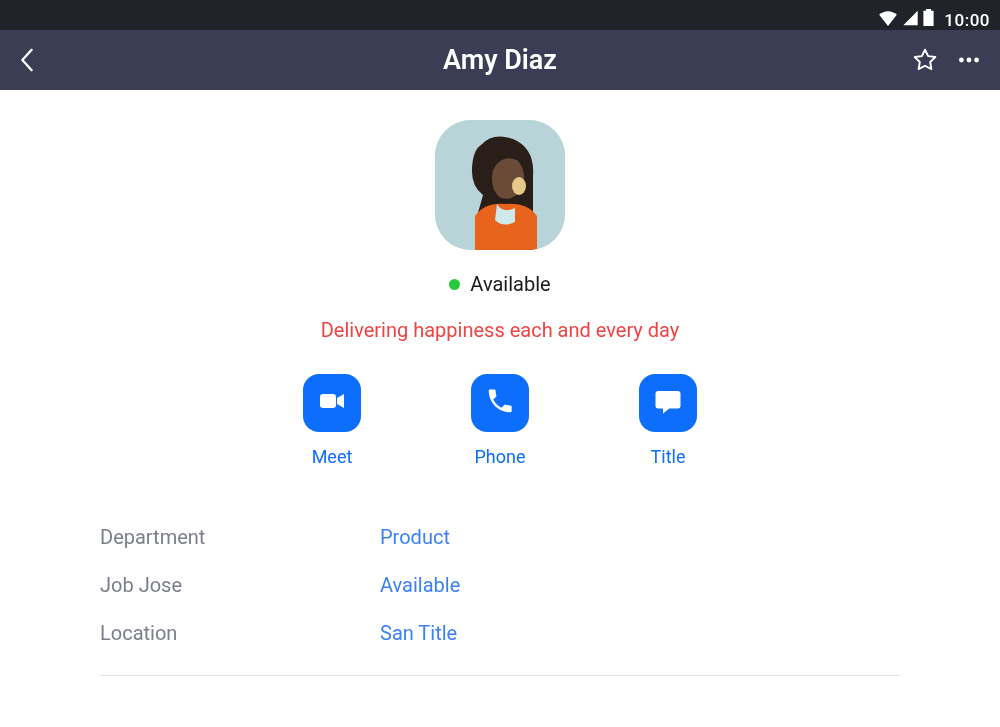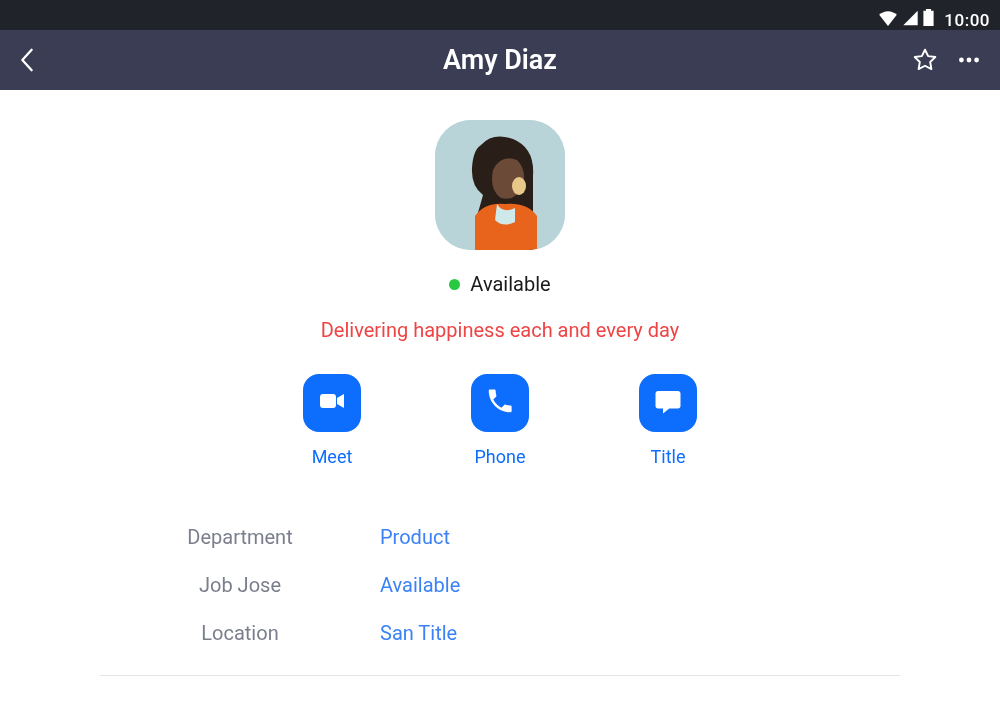--- a/index.html
+++ b/index.html
@@ -107,21 +107,21 @@
   }
 
   .details {
     margin: 46px auto 0;
     width: 800px;
     border-bottom: 1px solid #e5e5e8;
     padding-bottom: 18px;
   }
   .detail-row {
     display: flex;
-    text-align: center;
+    text-align: left;
     font-size: 20px;
     padding: 12px 0;
   }
   .detail-row .key {
     width: 280px;
     color: #7b7e8c;
   }
   .detail-row .val {
     color: #3b82f6;
   }

